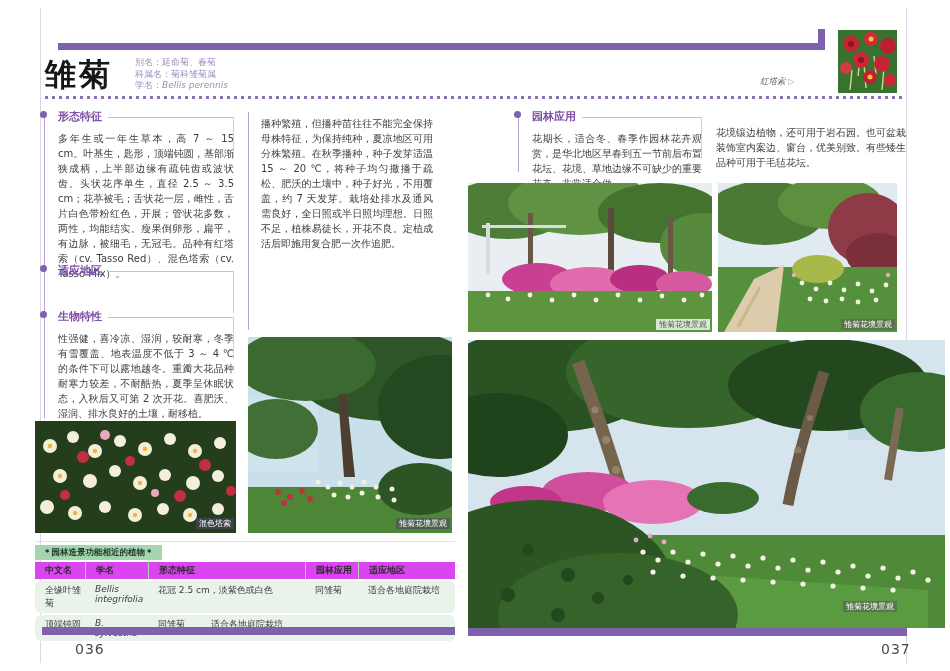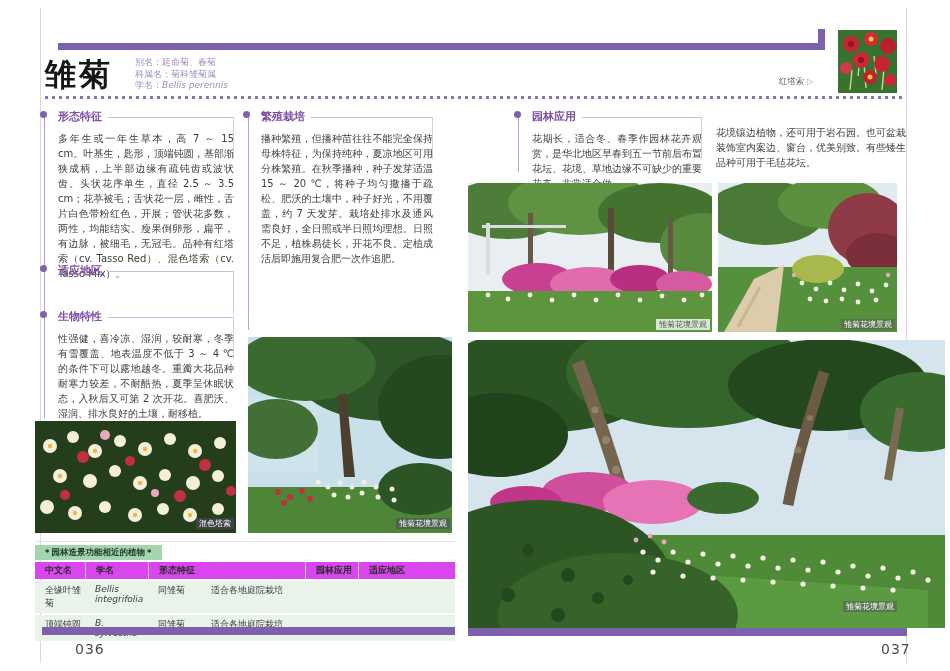--- a/index.html
+++ b/index.html
@@ -30,21 +30,21 @@
   .cap.light{background:rgba(233,242,233,.88);color:#4a5a4a;}
   .cap.gray{background:rgba(90,90,90,.55);}
   .tableline{position:absolute;height:1px;background:#e2e2e2;}
   .badge{position:absolute;background:#a3d5af;color:#223b2a;font-size:8.5px;font-weight:bold;
          padding:2px 8px;line-height:11px;}
   .tbl{position:absolute;width:420px;font-size:9px;}
   .trow{display:flex;}
   .thead{background:#d946ef;font-weight:bold;color:#2c2c2c;}
   .thead .cell{padding-top:2px;padding-bottom:2px;}
   .thead .cell + .cell{border-left:1px solid #aed3b7;}
-  .trow.data{background:#e9f3ea;margin-top:2px;}
+  .trow.data{background:#e9f3ea;margin-top:2px;border-radius:6px;}
   .cell{box-sizing:border-box;padding:3px 4px 3px 10px;}
   .c1{width:50px}.c2{width:63px}.c3{width:157px}.c4{width:53px}.c5{width:97px}
   .lat{font-style:italic;}
   .bbar{position:absolute;height:8px;background:#7d61ad;}
   .pnum{position:absolute;font-size:14px;color:#4a4a4a;letter-spacing:1px;}
 </style>
 </head>
 <body>
 
 <div class="page">
@@ -55,21 +55,21 @@
   <div class="topbar" style="left:58px;top:43px;width:767px;height:7px;"></div>
   <div class="topbar" style="left:818px;top:29px;width:7px;height:21px;"></div>
 
   <div class="booktitle" style="left:45px;top:54px;">雏菊</div>
   <div class="alias" style="left:135px;top:57px;">
     <div><span>别名：</span><span>延命菊、春菊</span></div>
     <div><span>科属名：</span><span>菊科雏菊属</span></div>
     <div><span>学名：</span><span class="it">Bellis perennis</span></div>
   </div>
 
-  <div class="headcap" style="left:760px;top:76px;width:72px;text-align:center;">
+  <div class="headcap" style="left:760px;top:76px;width:72px;text-align:left;font-style:italic;">
     <span>红塔索</span> <span class="tri">▷</span>
   </div>
   <div class="photo" style="left:838px;top:30px;width:59px;height:63px;">
     <svg width="59" height="63" viewBox="0 0 59 63">
       <rect width="59" height="63" fill="#3f7a33"></rect>
       <rect width="59" height="63" fill="#2f6326" opacity=".35"></rect>
       <path d="M12,60 L14,40 M28,58 L26,34 M44,60 L46,38 M20,46 L22,28 M38,44 L36,26" stroke="#cdd98a" stroke-width="1.4" fill="none"></path>
       <circle cx="13" cy="14" r="8" fill="#c52433"></circle>
         <circle cx="13" cy="14" r="3" fill="#8e1420"></circle>
       <circle cx="33" cy="9" r="7" fill="#d12b3a"></circle>
@@ -111,25 +111,20 @@
   <div class="sec" style="left:58px;top:309px;width:176px;">
     <div class="sec-head">
       <span class="bullet"></span>
       <span class="sec-title">生物特性</span>
       <span class="sec-rule"></span>
     </div>
     <p class="body">性强健，喜冷凉、湿润，较耐寒，冬季有雪覆盖、地表温度不低于 3 ～ 4 ℃的条件下可以露地越冬。重瓣大花品种耐寒力较差，不耐酷热，夏季呈休眠状态，入秋后又可第 2 次开花。喜肥沃、湿润、排水良好的土壤，耐移植。</p>
   </div>
 
   <div class="sec" style="left:261px;top:109px;width:172px;">
-    <div class="sec-head">
-      <span class="bullet"></span>
-      <span class="sec-title">繁殖栽培</span>
-      <span class="sec-rule"></span>
-    </div>
     <p class="body">播种繁殖，但播种苗往往不能完全保持母株特征，为保持纯种，夏凉地区可用分株繁殖。在秋季播种，种子发芽适温 15 ～ 20 ℃，将种子均匀撒播于疏松、肥沃的土壤中，种子好光，不用覆盖，约 7 天发芽。栽培处排水及通风需良好，全日照或半日照均理想。日照不足，植株易徒长，开花不良。定植成活后即施用复合肥一次作追肥。</p>
   </div>
 
 
   <div class="sec" style="left:532px;top:109px;width:170px;">
     <div class="sec-head">
       <span class="bullet"></span>
       <span class="sec-title">园林应用</span>
       <span class="sec-rule"></span>
     </div>
@@ -378,20 +373,21 @@
     <div class="trow thead">
       <div class="cell c1">中文名</div>
       <div class="cell c2">学名</div>
       <div class="cell c3">形态特征</div>
       <div class="cell c4">园林应用</div>
       <div class="cell c5">适应地区</div>
     </div>
     <div class="trow data" style="min-height:26px;">
       <div class="cell c1">全缘叶雏菊</div>
       <div class="cell c2 lat">Bellis integrifolia</div>
+      <div class="cell c3">花冠 2.5 cm，淡紫色或白色</div>
       <div class="cell c4">同雏菊</div>
       <div class="cell c5">适合各地庭院栽培</div>
     </div>
     <div class="trow data" style="min-height:19px;">
       <div class="cell c1">顶端钝圆</div>
       <div class="cell c2 lat">B. sylvestris</div>
       <div class="cell c4">同雏菊</div>
       <div class="cell c5">适合各地庭院栽培</div>
     </div>
   </div>

